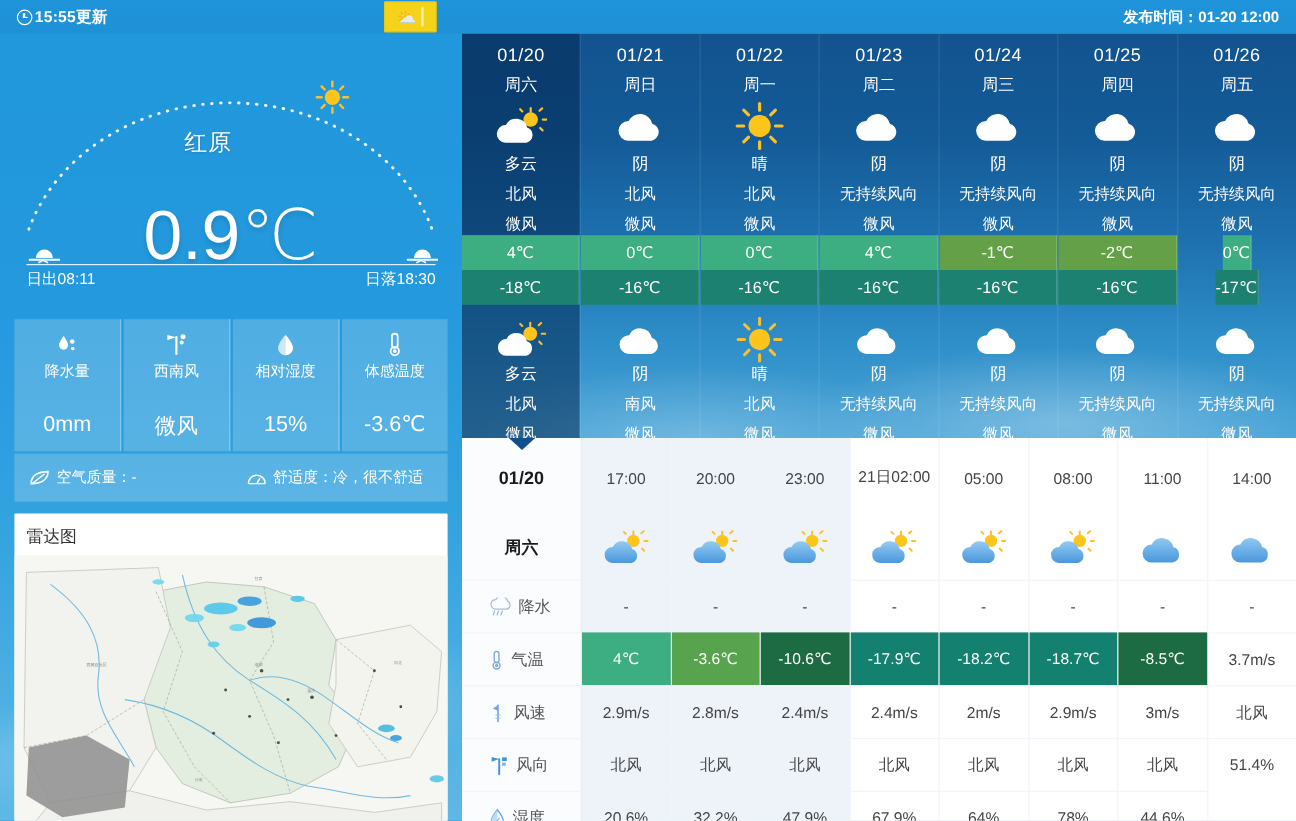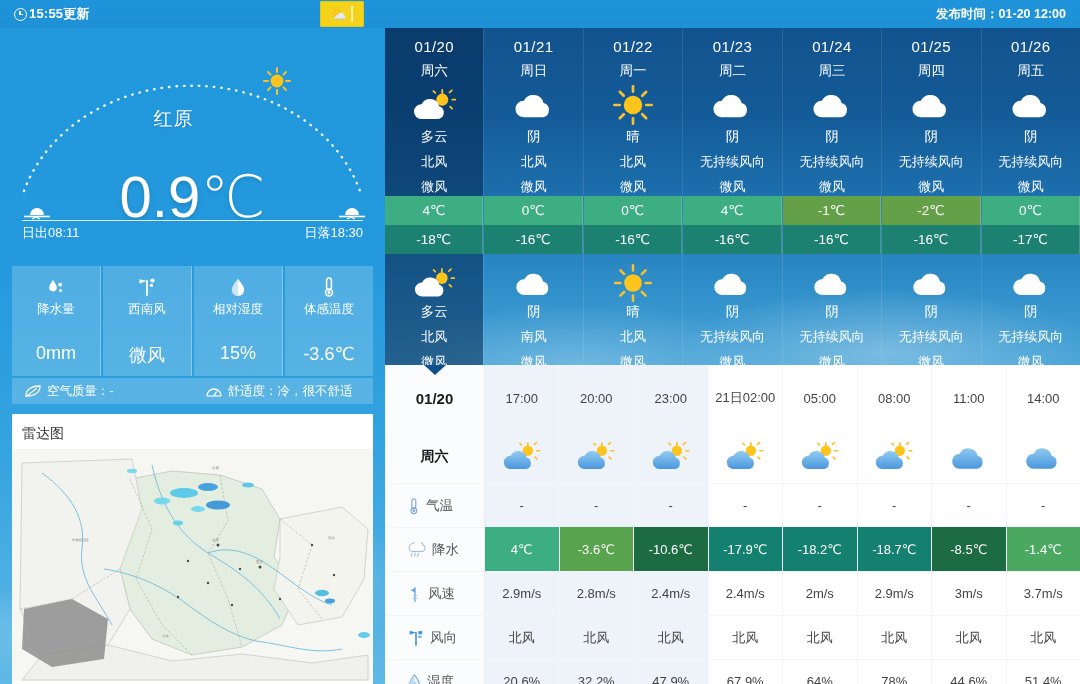--- a/index.html
+++ b/index.html
@@ -66,21 +66,21 @@
   .metric {
     flex: 1; background: rgba(255,255,255,.20); border-right: 1px solid rgba(255,255,255,.30);
     padding: 9px 0 9px 0; text-align: center; color: #fff;
   }
   .metric:last-child { border-right: none; }
   .metric .mi { height: 24px; display:flex; align-items:center; justify-content:center; }
   .metric .mlabel { font-size: 12.5px; margin-top: 2px; }
   .metric .mval { font-size: 18px; margin-top: 25px; }
   .metrics2 {
     margin: 2px 12px 0 12px; background: rgba(255,255,255,.20);
-    display: flex; align-items: center; height: 26px; color: #fff; font-size: 12.5px;
+    display: flex; align-items: center; height: 40px; color: #fff; font-size: 12.5px;
   }
   .m2cell { flex: 1; display: flex; align-items: center; gap: 5px; padding-left: 12px; }
 
   
   .radar-card { margin: 10px 12px 0 12px; background: #fff; border-radius: 1px; overflow: hidden; }
   .radar-title { font-size: 14px; color: #333; padding: 11px 10px 6px 10px; }
   .radar-img { position: relative; height: 232px; background: #f4f4f0; overflow: hidden; }
   .radar-legend { background:#fff; padding: 3px 6px 4px 6px; }
   .legend-top { display:flex; justify-content:space-between; font-size: 4.6px; color:#333; padding: 0 22px; }
   .legend-bars { display: flex; margin: 2px 26px 0 26px; height: 6px; }
@@ -96,21 +96,21 @@
   
   .sevenday {
     flex: 0 0 337px; position: relative; overflow: hidden;
     background:
       radial-gradient(ellipse 300px 90px at 72% 96%, rgba(255,255,255,.28), rgba(255,255,255,0) 70%),
       radial-gradient(ellipse 260px 80px at 28% 99%, rgba(255,255,255,.20), rgba(255,255,255,0) 72%),
       linear-gradient(180deg,#12538f 0%,#135a96 24%,#1d6fae 50%,#2e8ec8 76%,#4aa5d8 100%);
     display: flex;
   }
   .dcol { flex: 1; display: flex; flex-direction: column; position: relative; border-right: 1px solid rgba(255,255,255,.10); }
-  .dcol:last-child { border-right: none; }
+  .dcol:last-child { border-right: none; align-items: center; }
   .dcol.active .daypart, .dcol.active .nightpart { background: rgba(4,40,82,.55); }
   .daypart { padding-top: 10px; text-align: center; color: #fff; height: 170px; }
   .dcol .date { font-size: 15px; letter-spacing: .4px; }
   .dcol .wday { font-size: 13.5px; margin-top: 7px; }
   .dcol .ico { height: 42px; display: flex; align-items: center; justify-content: center; margin-top: 4px; }
   .dcol .cond { font-size: 13.5px; margin-top: 2px; }
   .dcol .wd   { font-size: 13px; margin-top: 7px; }
   .dcol .wp   { font-size: 13px; margin-top: 7px; }
   .thigh, .tlow {
     text-align: center; color: #fff; font-size: 13.5px;
@@ -619,40 +619,40 @@
       <div class="hourly" id="hourly">
   <div class="hcol-label">
     <div class="pointer"></div>
     <div class="hrow r-head lab lab-head">
       <span class="d">01/20</span>
     </div>
     <div class="lab-wk">周六</div>
 
       <div class="hrow r-data lab">
         <span>
-                <svg width="14" height="18" viewBox="0 0 14 20">
-      <rect x="4.6" y="2" width="4.4" height="10.6" rx="2.2" fill="none" stroke="#7fa9d8" stroke-width="1.3"></rect>
-      <circle cx="6.8" cy="15.2" r="3.2" fill="none" stroke="#7fa9d8" stroke-width="1.3"></circle>
-      <circle cx="6.8" cy="15.2" r="1.5" fill="#7fa9d8"></circle>
-                </svg>
-              </span>
-        <span>气温</span>
-      </div>
-      <div class="hrow r-data lab">
-        <span>
                 <svg width="20" height="16" viewBox="0 0 24 20">
       <path d="M7,12 a5,5 0 0 1 0.3,-10 a6.4,6.4 0 0 1 12,1.4 a4.6,4.6 0 0 1 -0.4,8.6 z" fill="none" stroke="#a9bdd6" stroke-width="1.3"></path>
       <g stroke="#8fb3de" stroke-width="1.2" stroke-linecap="round">
         <line x1="6" y1="14" x2="4.6" y2="18"></line>
                     <line x1="10" y1="14" x2="8.6" y2="18"></line>
                     <line x1="14" y1="14" x2="12.6" y2="18"></line>
       </g>
                 </svg>
               </span>
         <span>降水</span>
+      </div>
+      <div class="hrow r-data lab">
+        <span>
+                <svg width="14" height="18" viewBox="0 0 14 20">
+      <rect x="4.6" y="2" width="4.4" height="10.6" rx="2.2" fill="none" stroke="#7fa9d8" stroke-width="1.3"></rect>
+      <circle cx="6.8" cy="15.2" r="3.2" fill="none" stroke="#7fa9d8" stroke-width="1.3"></circle>
+      <circle cx="6.8" cy="15.2" r="1.5" fill="#7fa9d8"></circle>
+                </svg>
+              </span>
+        <span>气温</span>
       </div>
       <div class="hrow r-data lab">
         <span>
                 <svg width="16" height="18" viewBox="0 0 16 20">
       <line x1="8" y1="3" x2="8" y2="18" stroke="#6ea8e0" stroke-width="1.5" stroke-linecap="round"></line>
       <path d="M8,3 L3,6 L8,8 Z" fill="#6ea8e0"></path>
       <g stroke="#9cc4e8" stroke-width="1">
                     <line x1="5.6" y1="12" x2="10.4" y2="12"></line>
                     <line x1="5.6" y1="15" x2="10.4" y2="15"></line>
                   </g>
@@ -886,21 +886,20 @@
       <defs>
                   <linearGradient id="cbg" x1="0" y1="0" x2="0" y2="1">
         <stop offset="0" stop-color="#8fc9f0"></stop>
                     <stop offset="1" stop-color="#4a97dd"></stop>
                   </linearGradient>
                 </defs>
       <path d="M12,29 a8.6,8.6 0 0 1 0.4,-17.2 a11,11 0 0 1 20.6,2.4 a7.6,7.6 0 0 1 -0.6,14.8 z" fill="url(#cbg)"></path>
               </svg>
     </div>
     <div class="hrow r-data">-</div>
-    <div class="hrow r-temp" style="background:#4aa860">-1.4℃</div>
     <div class="hrow r-data">3.7m/s</div>
     <div class="hrow r-data">北风</div>
     <div class="hrow r-data">51.4%</div>
   </div>
         </div>
     </div>
   </div>
 </div>
 
 </body></html>

